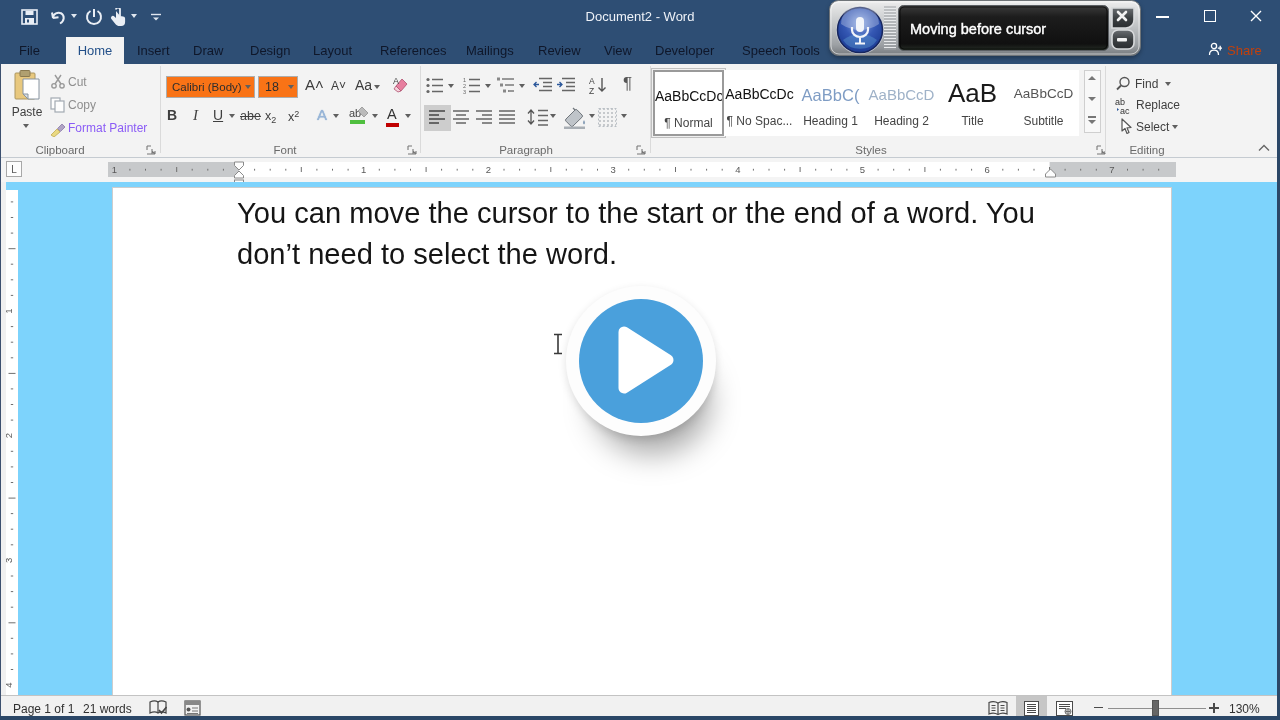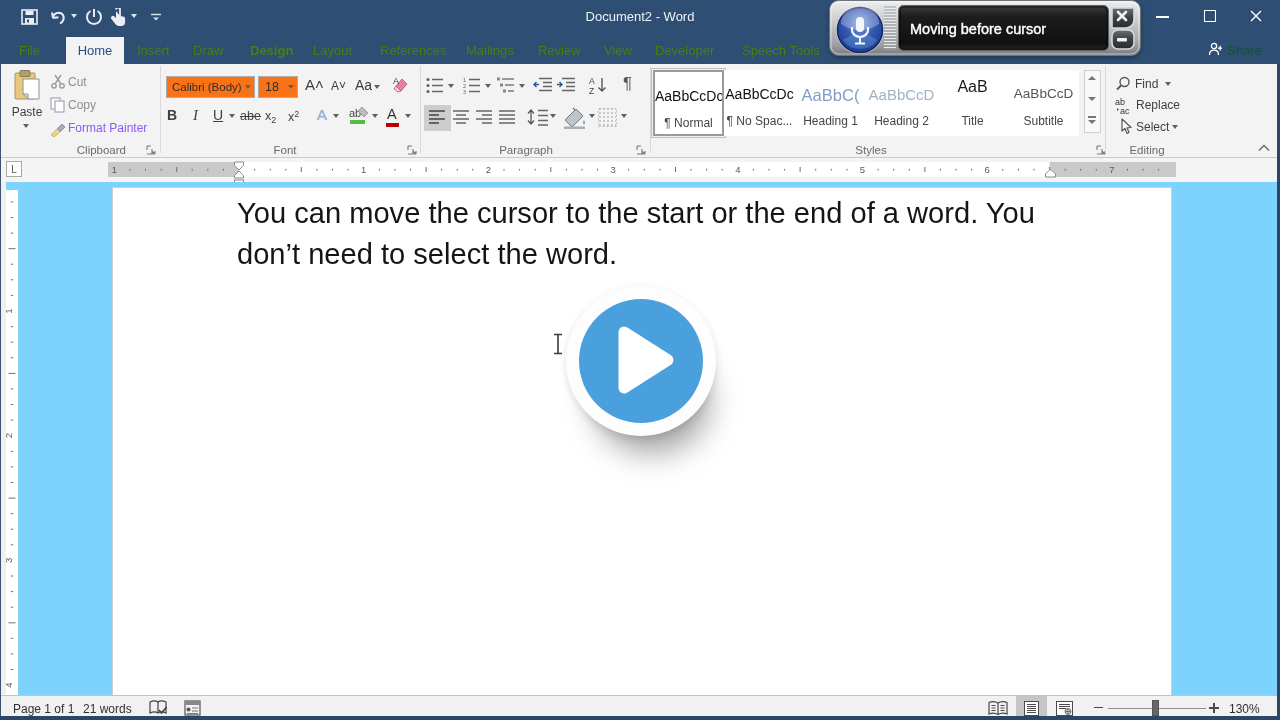--- a/index.html
+++ b/index.html
@@ -5,21 +5,21 @@
 * { margin:0; padding:0; box-sizing:border-box; }
 html,body { width:1280px; height:720px; overflow:hidden; }
 body { font-family:"Liberation Sans", sans-serif; position:relative; background:#e6e6e6; -webkit-font-smoothing:antialiased; }
 .abs { position:absolute; }
 
 
 #titlebar { top:0; left:0; width:1280px; height:64px; background:#2e4e74; }
 #doctitle { top:9px; left:0; width:1280px; text-align:center; color:#eef2f8; font-size:13px; }
 
 
-.tab { top:37px; height:27px; line-height:27px; color:#4d7c0f; font-size:13px; padding:0;text-align:right; }
+.tab { top:37px; height:27px; line-height:27px; color:#0f172a; font-size:13px; padding:0;text-align:right; }
 #tab-home { background:#f3f3f3; color:#235089; }
 
 
 #ribbon { top:64px; left:0; width:1280px; height:94px; background:#f3f3f3; border-bottom:1px solid #c5cbd1; }
 .gsep { position:absolute; top:2px; width:1px; height:87px; background:#dadada; }
 .glabel { position:absolute; top:80px; font-size:11.5px; color:#6a6a6a; text-align:center; }
 .launcher { position:absolute; width:11px; height:11px; }
 .rtx { position:absolute; font-size:12px; color:#3f3f3f; white-space:nowrap; }
 .combo { position:absolute; border:1px solid #adadad; background:#f97316; font-size:12.5px; color:#2e2e2e; height:22px; line-height:20px; }
 .dd { position:absolute; width:0; height:0; border-left:3.5px solid transparent; border-right:3.5px solid transparent; border-top:4px solid #5f5f5f; }
@@ -85,35 +85,35 @@
 <div class="abs" style="left:1156px; top:16px; width:13px; height:1.6px; background:#ffffff;"></div>
 <div class="abs" style="left:1204px; top:10px; width:12px; height:12px; border:1.4px solid #ffffff;"></div>
 <svg class="abs" style="left:1249px; top:9px;" width="14" height="14" viewBox="0 0 14 14">
  <path d="M2 2 L12 12 M12 2 L2 12" stroke="#ffffff" stroke-width="1.4"></path>
 </svg>
 
 <div class="abs tab" style="left:19px;">File</div>
 <div class="abs tab" id="tab-home" style="left:66px; width:58px; text-align:center;">Home</div>
 <div class="abs tab" style="left:137px;">Insert</div>
 <div class="abs tab" style="left:193px;">Draw</div>
-<div class="abs tab" style="left:250px;font-weight:bold;">Design</div>
+<div class="abs tab" style="left:250px;">Design</div>
 <div class="abs tab" style="left:313px;">Layout</div>
 <div class="abs tab" style="left:380px;">References</div>
 <div class="abs tab" style="left:466px;">Mailings</div>
 <div class="abs tab" style="left:538px;">Review</div>
 <div class="abs tab" style="left:604px;">View</div>
 <div class="abs tab" style="left:655px;">Developer</div>
 <div class="abs tab" style="left:742px;">Speech Tools</div>
 
 <svg class="abs" style="left:1208px; top:42px;" width="14" height="14" viewBox="0 0 14 14">
  <circle cx="6" cy="4" r="2.6" fill="none" stroke="#ffffff" stroke-width="1.3"></circle>
  <path d="M1.5 13 c0-3 2-4.8 4.5-4.8 s4.5 1.8 4.5 4.8" fill="none" stroke="#ffffff" stroke-width="1.3"></path>
  <path d="M9.8 6.2 h4.8 M12.2 3.8 v4.8" stroke="#ffffff" stroke-width="1.3"></path>
 </svg>
-<div class="abs" style="left:1227px; top:43px; color:#14532d; font-size:13px;">Share</div>
+<div class="abs" style="left:1227px; top:43px; color:#c2410c; font-size:13px;">Share</div>
 
 <div class="abs" id="speechwidget" style="left:829px; top:0px; width:312px; height:57px; filter:drop-shadow(0 2px 2px rgba(0,0,0,0.30));">
   <svg width="312" height="57" viewBox="0 0 312 57">
     <defs>
       <linearGradient id="frame" x1="0" y1="0" x2="0" y2="1">
         <stop offset="0" stop-color="#eeeeee"></stop>
           <stop offset="0.45" stop-color="#c2c5c7"></stop>
         <stop offset="0.8" stop-color="#9da1a5"></stop>
           <stop offset="1" stop-color="#75797d"></stop>
       </linearGradient>
@@ -181,21 +181,21 @@
   <svg class="ic" style="left:50px; top:33px;" width="16" height="16" viewBox="0 0 16 16">
     <rect x="1" y="1" width="9" height="11" fill="#fdfdfd" stroke="#a2aab2" stroke-width="1.2"></rect>
     <rect x="5" y="4" width="9" height="11" fill="#fdfdfd" stroke="#a2aab2" stroke-width="1.2"></rect>
   </svg>
   <div class="rtx" style="left:68px; top:34px; color:#8e8e8e;">Copy</div>
   <svg class="ic" style="left:49px; top:55px;" width="18" height="18" viewBox="0 0 18 18">
     <path d="M2 16 L8 10 L11 13 L5 18 Z" fill="#ead982" stroke="#c0ab50" stroke-width="0.8"></path>
     <path d="M8.5 9.5 L13 5 L16 8 L11.5 12.5 Z" fill="#b0a4c4" stroke="#8a7aa8" stroke-width="0.8"></path>
   </svg>
   <div class="rtx" style="left:68px; top:57px; color:#8b5cf6;">Format Painter</div>
-  <div class="glabel" style="left:26px; width:100px;text-align:right;">Clipboard</div>
+  <div class="glabel" style="left:10px; width:100px;">Clipboard</div>
   <svg class="launcher" style="left:146px; top:81px;" width="11" height="11" viewBox="0 0 11 11">
     <path d="M1 1 v4 M1 1 h4 M1 9 h5 v-5 M9 9 l-3.2 -3.2 M9 9 v-3 M9 9 h-3" stroke="#777" stroke-width="1.1" fill="none"></path>
   </svg>
   <div class="gsep" style="left:160px;"></div>
 
   <div class="combo" style="left:166px; top:12px; width:89px; padding-left:5px; font-size:11.5px;">Calibri (Body)</div>
   <div class="dd" style="left:245px; top:21px;"></div>
   <div class="combo" style="left:258px; top:12px; width:40px; padding-left:6px;">18</div>
   <div class="dd" style="left:288px; top:21px;"></div>
   <div class="rtx" style="left:305px; top:12px; font-size:15px; color:#3c3c3c;">A˄</div>
@@ -315,21 +315,21 @@
   </div>
   <div class="stycard" style="left:795px;">
     <div class="stysample" style="font-size:16.5px; color:#7e9cc4;">AaBbC‌(</div>
     <div class="styname">Heading 1</div>
   </div>
   <div class="stycard" style="left:866px;">
     <div class="stysample" style="font-size:15px; color:#9fb2c8;">AaBbCcD</div>
     <div class="styname">Heading 2</div>
   </div>
   <div class="stycard" style="left:937px;">
-    <div class="stysample" style="font-size:16px; top:8px; color:#1a1a1a; font-weight:300;">AaB</div>
+    <div class="stysample" style="font-size:26px; top:8px; color:#1a1a1a; font-weight:300;">AaB</div>
     <div class="styname">Title</div>
   </div>
   <div class="stycard" style="left:1008px;">
     <div class="stysample" style="font-size:13.5px; color:#555;">AaBbCcD</div>
     <div class="styname">Subtitle</div>
   </div>
   <div class="abs" style="left:1084px; top:6px; width:17px; height:63px; border:1px solid #cfcfcf; background:#f8f8f8;"></div>
   <div class="abs" style="left:1088px; top:12px; width:0; height:0; border-left:4px solid transparent; border-right:4px solid transparent; border-bottom:4.5px solid #777;"></div>
   <div class="abs" style="left:1088px; top:33px; width:0; height:0; border-left:4px solid transparent; border-right:4px solid transparent; border-top:4.5px solid #777;"></div>
   <div class="abs" style="left:1088px; top:52px; width:8px; height:1.5px; background:#777;"></div>

